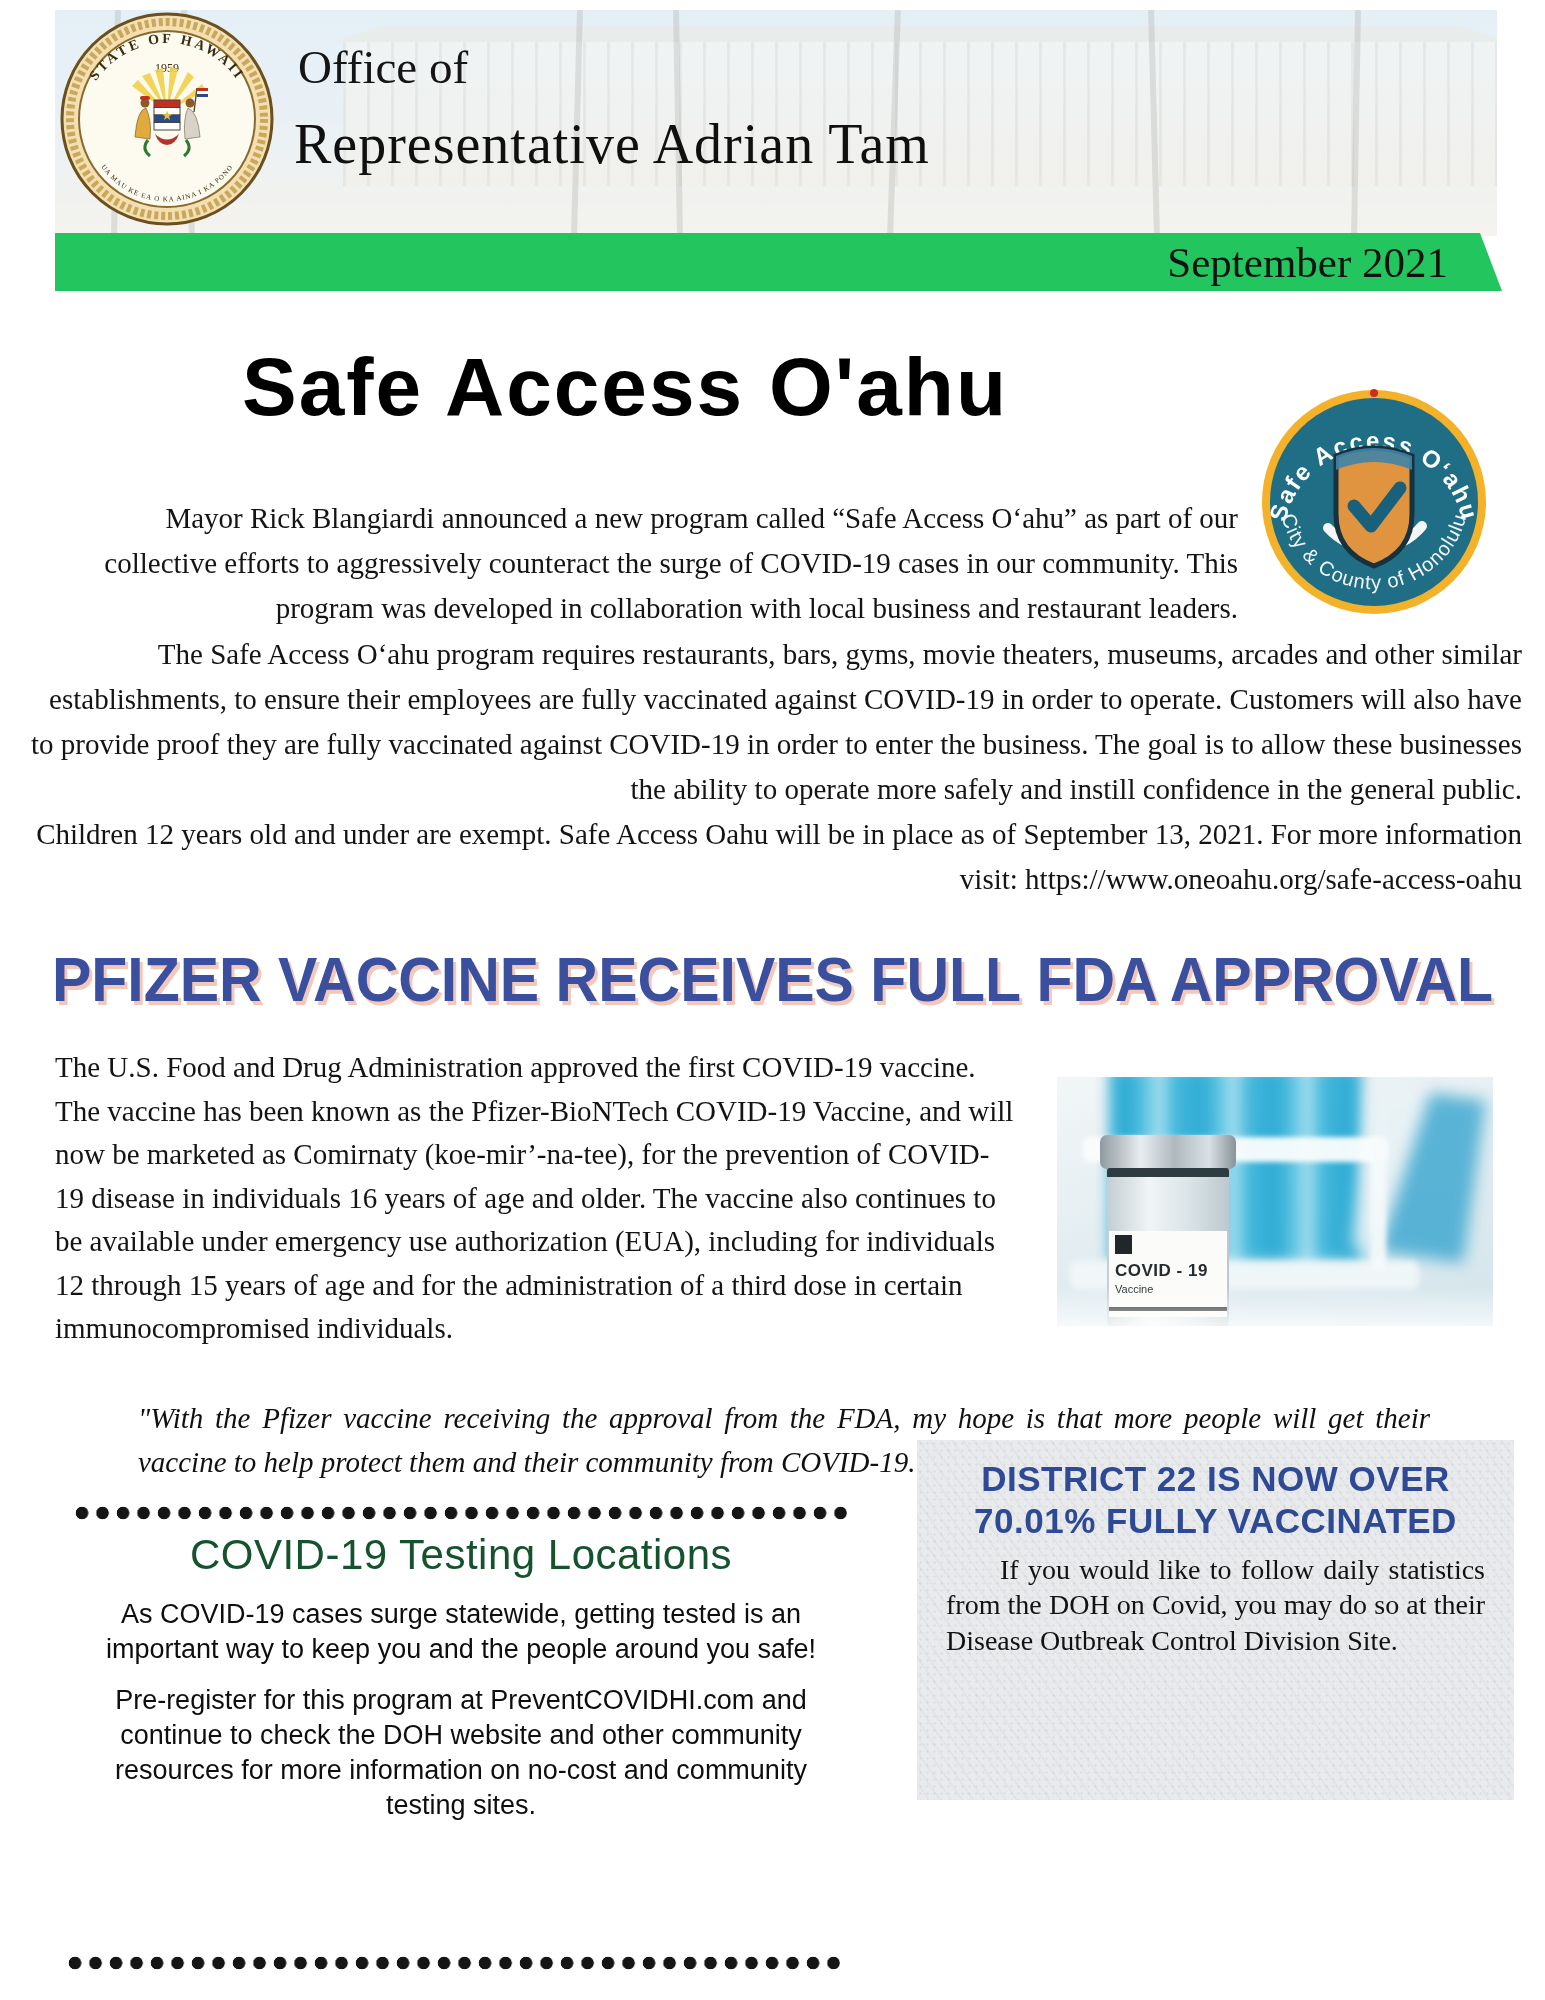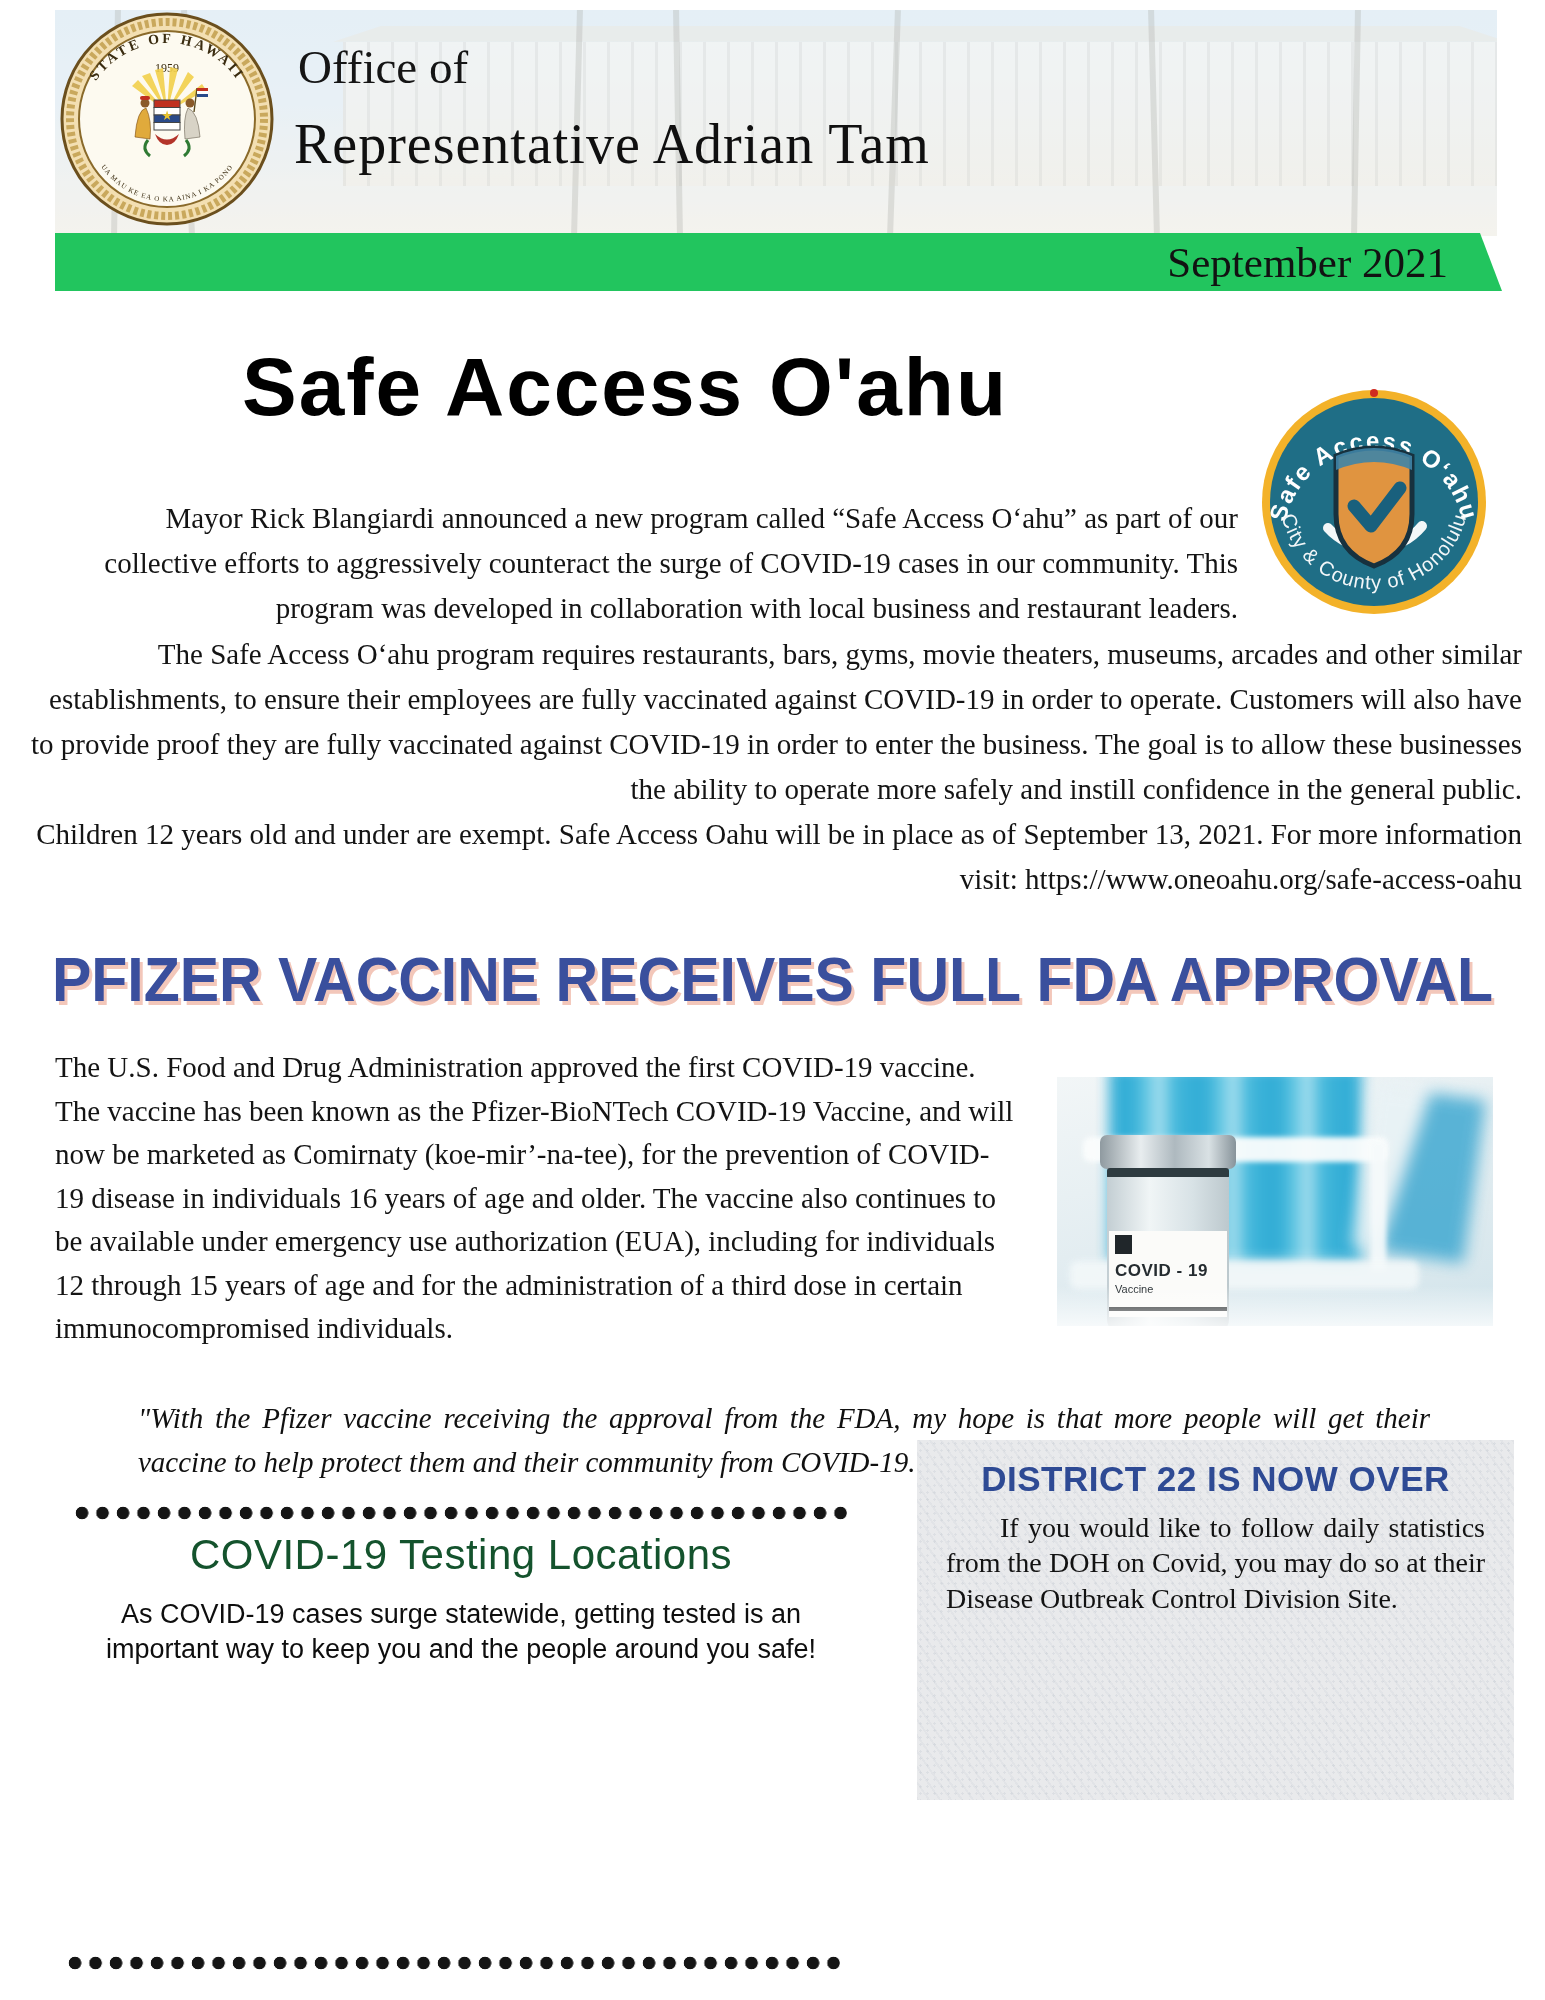--- a/index.html
+++ b/index.html
@@ -219,23 +219,25 @@
     </div>
     <div class="photo-glow"></div>
   </div>
 
   <p class="abs quote" style="margin:0;">"With the Pfizer vaccine receiving the approval from the FDA, my hope is that more people will get their vaccine to help protect them and their community from COVID-19."- Rep. Adrian Tam</p>
 
   <div class="abs testing-col">
     <div class="dots"></div>
     <h3 class="testing-h">COVID-19 Testing Locations</h3>
     <p class="t-para">As COVID-19 cases surge statewide, getting tested is an important way to keep you and the people around you safe!</p>
+    <p class="t-para">Pre-register for this program at PreventCOVIDHI.com and continue to check the DOH website and other community resources for more information on no-cost and community testing sites.</p>
   </div>
   <div class="abs dots dots-bottom"></div>
 
   <div class="abs district-box">
     <div class="district-h">DISTRICT 22 IS NOW OVER</div>
+    <div class="district-h">70.01% FULLY VACCINATED</div>
     <div class="district-body">
       <p class="dp2">If you would like to follow daily statistics from the DOH on Covid, you may do so at their Disease Outbreak Control Division Site.</p>
     </div>
   </div>
 
 </div>
 
 </body></html>

